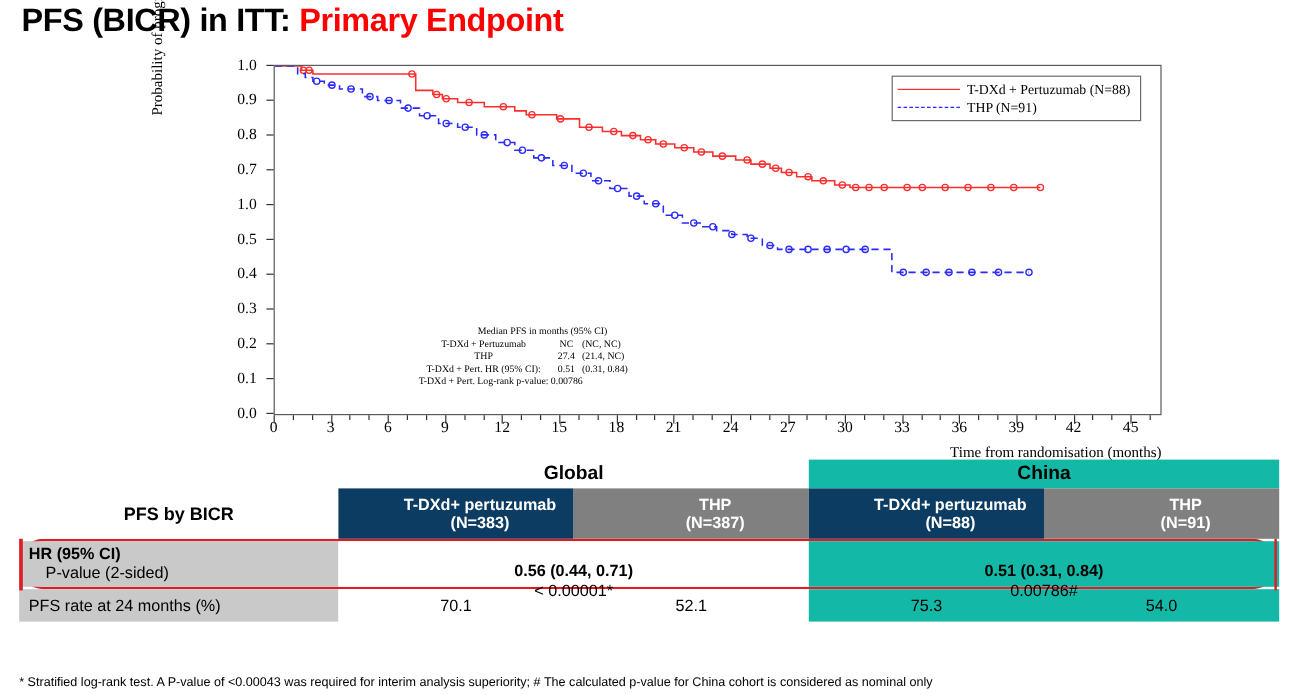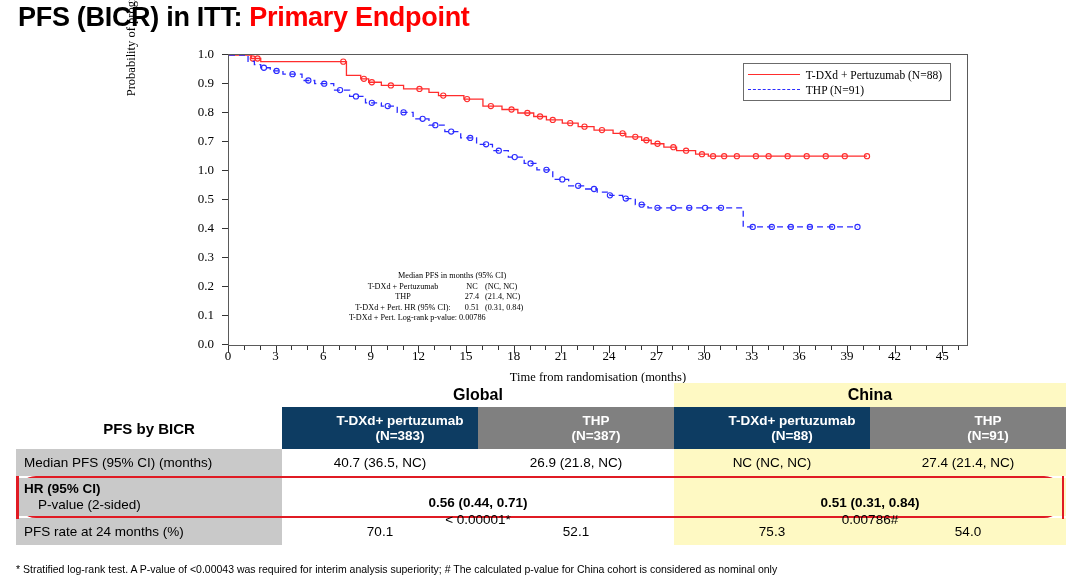--- a/index.html
+++ b/index.html
@@ -34,21 +34,21 @@
     font-size:13px;color:#000;transform:translateY(-50%);white-space:nowrap;
   }
   .ytick{position:absolute;left:92px;width:6px;height:1px;background:#333;}
   .xlabels{position:absolute;left:98px;top:300px;width:740px;height:22px;}
   .xlabel{
     position:absolute;font-family:"Liberation Serif", serif;font-size:13px;
     color:#000;transform:translateX(-50%);white-space:nowrap;
   }
   .xtick{position:absolute;top:298px;width:1px;background:#333;}
   .x-axis-title{
-    position:absolute;left:98px;top:322px;width:740px;text-align:center;
+    position:absolute;left:98px;top:322px;width:740px;text-align:right;
     font-family:"Liberation Serif", serif;font-size:12.5px;color:#000;
   }
 
   
   .legend{
     position:absolute;right:16px;top:8px;
     border:1px solid #6b6b6b;background:#fff;padding:3px 8px 3px 4px;
     font-family:"Liberation Serif", serif;font-size:11.5px;color:#000;
   }
   .legend-row{display:flex;align-items:center;height:15px;white-space:nowrap;}
@@ -72,21 +72,21 @@
   .table{position:absolute;left:16px;top:383px;width:1048px;}
   .trow{display:flex;width:100%;}
   .cell{box-sizing:border-box;display:flex;align-items:center;justify-content:center;
         text-align:center;font-size:13.5px;color:#000;}
   .c-label{width:266px;flex:none;justify-content:flex-start;padding-left:8px;text-align:left;}
   .c-d{width:196px;flex:none;}
 
   .r-group{height:24px;}
   .r-group .cell{font-size:16px;font-weight:bold;}
   .bg-white{background:#ffffff;}
-  .bg-china{background:#fef9c3;}
+  .bg-china{background:#14b8a6;}
 
   .r-head{height:42px;}
   .r-head .cell{font-size:13.5px;font-weight:bold;color:#fff;line-height:15px;
                 flex-direction:column;justify-content:center;padding-left:40px;}
   .navy{background:#0d3c62;}
   .grey{background:#808080;}
 
   .r-data{height:27px;}
   .r-data .c-label{background:#c9c9c9;font-size:13.5px;}
   .r-rate .c-label{background:#c9c9c9;}
@@ -345,27 +345,20 @@
     <div class="cell c-d navy">
       <span>T-DXd+ pertuzumab</span>
       <span>(N=88)</span>
     </div>
     <div class="cell c-d grey">
       <span>THP</span>
       <span>(N=91)</span>
     </div>
   </div>
 
-  <div class="trow r-data">
-    <div class="cell c-label">Median PFS (95% CI) (months)</div>
-    <div class="cell c-d bg-white">40.7 (36.5, NC)</div>
-    <div class="cell c-d bg-white">26.9 (21.8, NC)</div>
-    <div class="cell c-d bg-china">NC (NC, NC)</div>
-    <div class="cell c-d bg-china">27.4 (21.4, NC)</div>
-  </div>
 
   <div class="trow hr-row">
     <span class="red-left"></span>
     <div class="cell c-label">
       <b>HR (95% CI)</b>
       <span>P-value (2-sided)</span>
     </div>
     <div class="cell c-merge bg-white">
       <b>0.56 (0.44, 0.71)</b>
       <span>&lt; 0.00001*</span>

